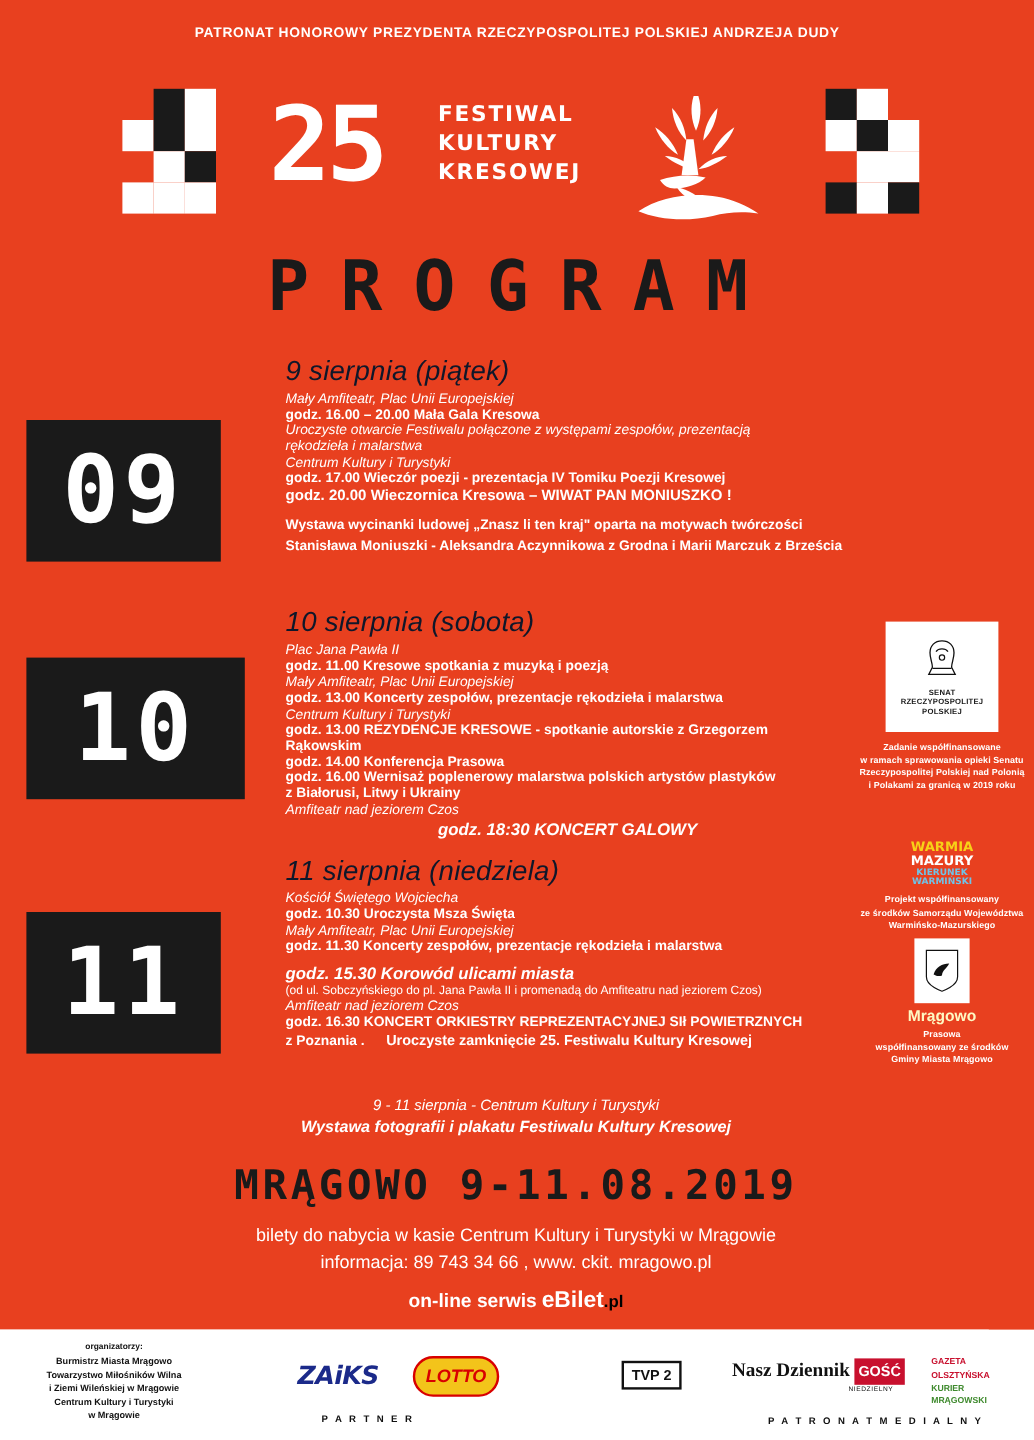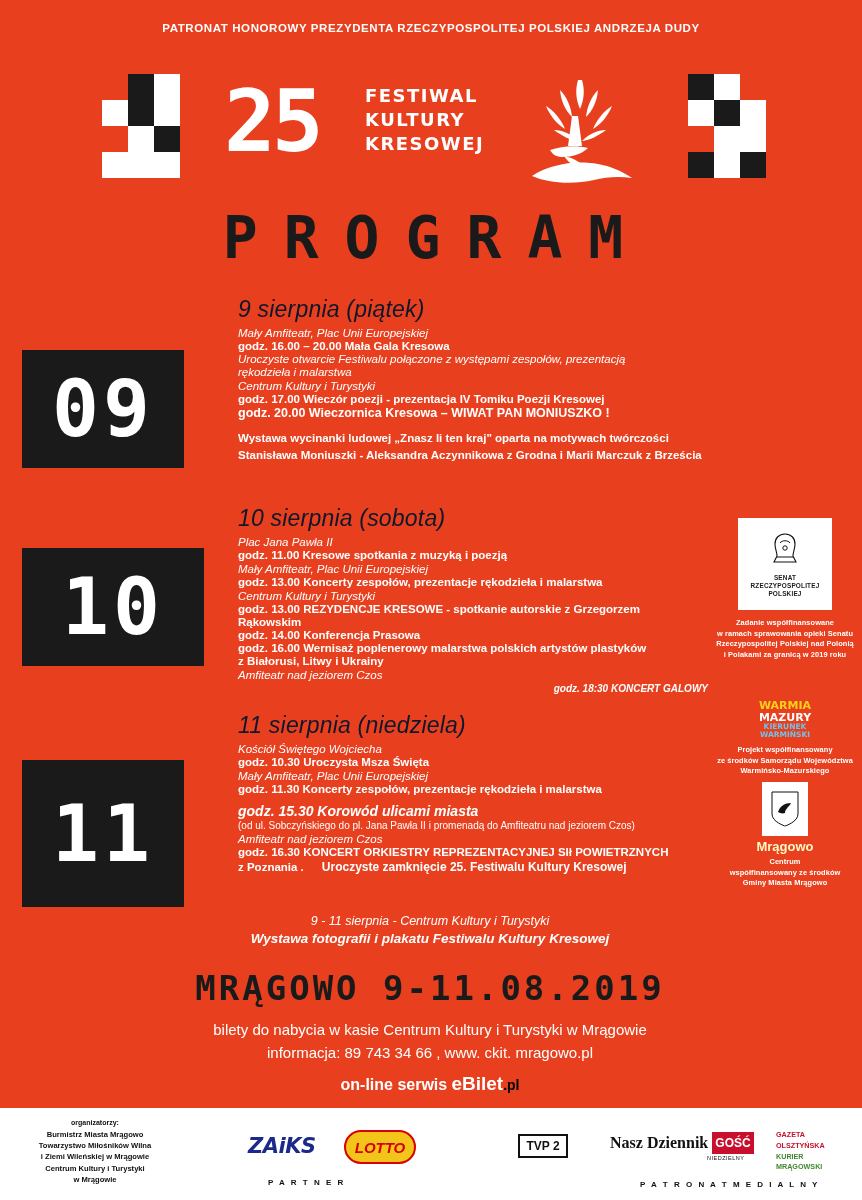--- a/index.html
+++ b/index.html
@@ -53,36 +53,36 @@
 
   
   .daytile {
     position:absolute; background:#1a1a1a; color:#ffffff;
     font-family:"DejaVu Sans Mono", monospace; font-weight:bold;
     display:flex; align-items:center; justify-content:center;
     letter-spacing:4px;
   }
   #tile-09 { left:22px; top:350px;  width:162px; height:118px; font-size:78px; }
   #tile-10 { left:22px; top:548px;  width:182px; height:118px; font-size:78px; }
-  #tile-11 { left:22px; top:760px;  width:162px; height:147px; font-size:78px; }
+  #tile-11 { left:22px; top:760px;  width:162px; height:118px; font-size:78px; }
 
   
   .col { position:absolute; left:238px; width:470px; color:#ffffff; }
   .day-head {
     font-size:23px; font-weight:normal; font-style:italic; color:#0f172a;
     margin:0 0 4px 0; letter-spacing:0.2px;
   }
   .venue { font-size:11.5px; font-style:italic; margin:2px 0 1px 0; }
   .ln { font-size:11.5px; margin:1px 0; }
   .ln.b { font-weight:bold; }
   .ln.i { font-style:italic; }
   .big { font-size:14px; font-weight:bold; font-style:italic; }
   .gala {
-    font-size:10px; font-weight:bold; font-style:italic;
-    text-align:right; margin-top:2px;
+    font-size:14px; font-weight:bold; font-style:italic;
+    text-align:center; margin-top:2px;
   }
   .wystawa { font-size:11.5px; font-weight:bold; line-height:1.5; margin-top:10px; }
 
   .centered-block {
     position:absolute; left:150px; width:560px; text-align:center; color:#ffffff;
   }
   .cb1 { font-size:12.5px; font-style:italic; }
   .cb2 { font-size:13.5px; font-weight:bold; font-style:italic; margin-top:3px; }
 
   .city-line {
@@ -330,21 +330,21 @@
 
   <div class="rcol" style="top:782px;">
     <div class="wbox mrag-box">
       <svg width="30" height="38" viewBox="0 0 30 38">
         <path d="M2 2 h26 v22 c0 8 -13 12 -13 12 S2 32 2 24 z" fill="#ffffff" stroke="#111" stroke-width="1"></path>
         <path d="M8 22 c2 -6 7 -9 13 -9 c-2 4 -6 6 -6 10 c-3 1 -5 0 -7 -1z" fill="#111"></path>
       </svg>
     </div>
     <div class="mrag-name">Mrągowo</div>
     <div class="tiny" style="margin-top:3px;">
-      <div>Centrum</div>
+      <div>Prasowa</div>
       <div>współfinansowany ze środków</div>
       <div>Gminy Miasta Mrągowo</div>
     </div>
   </div>
 
 </div>
 
 <div class="footer">
   <div class="org">
     <div class="ttl">organizatorzy:</div>

